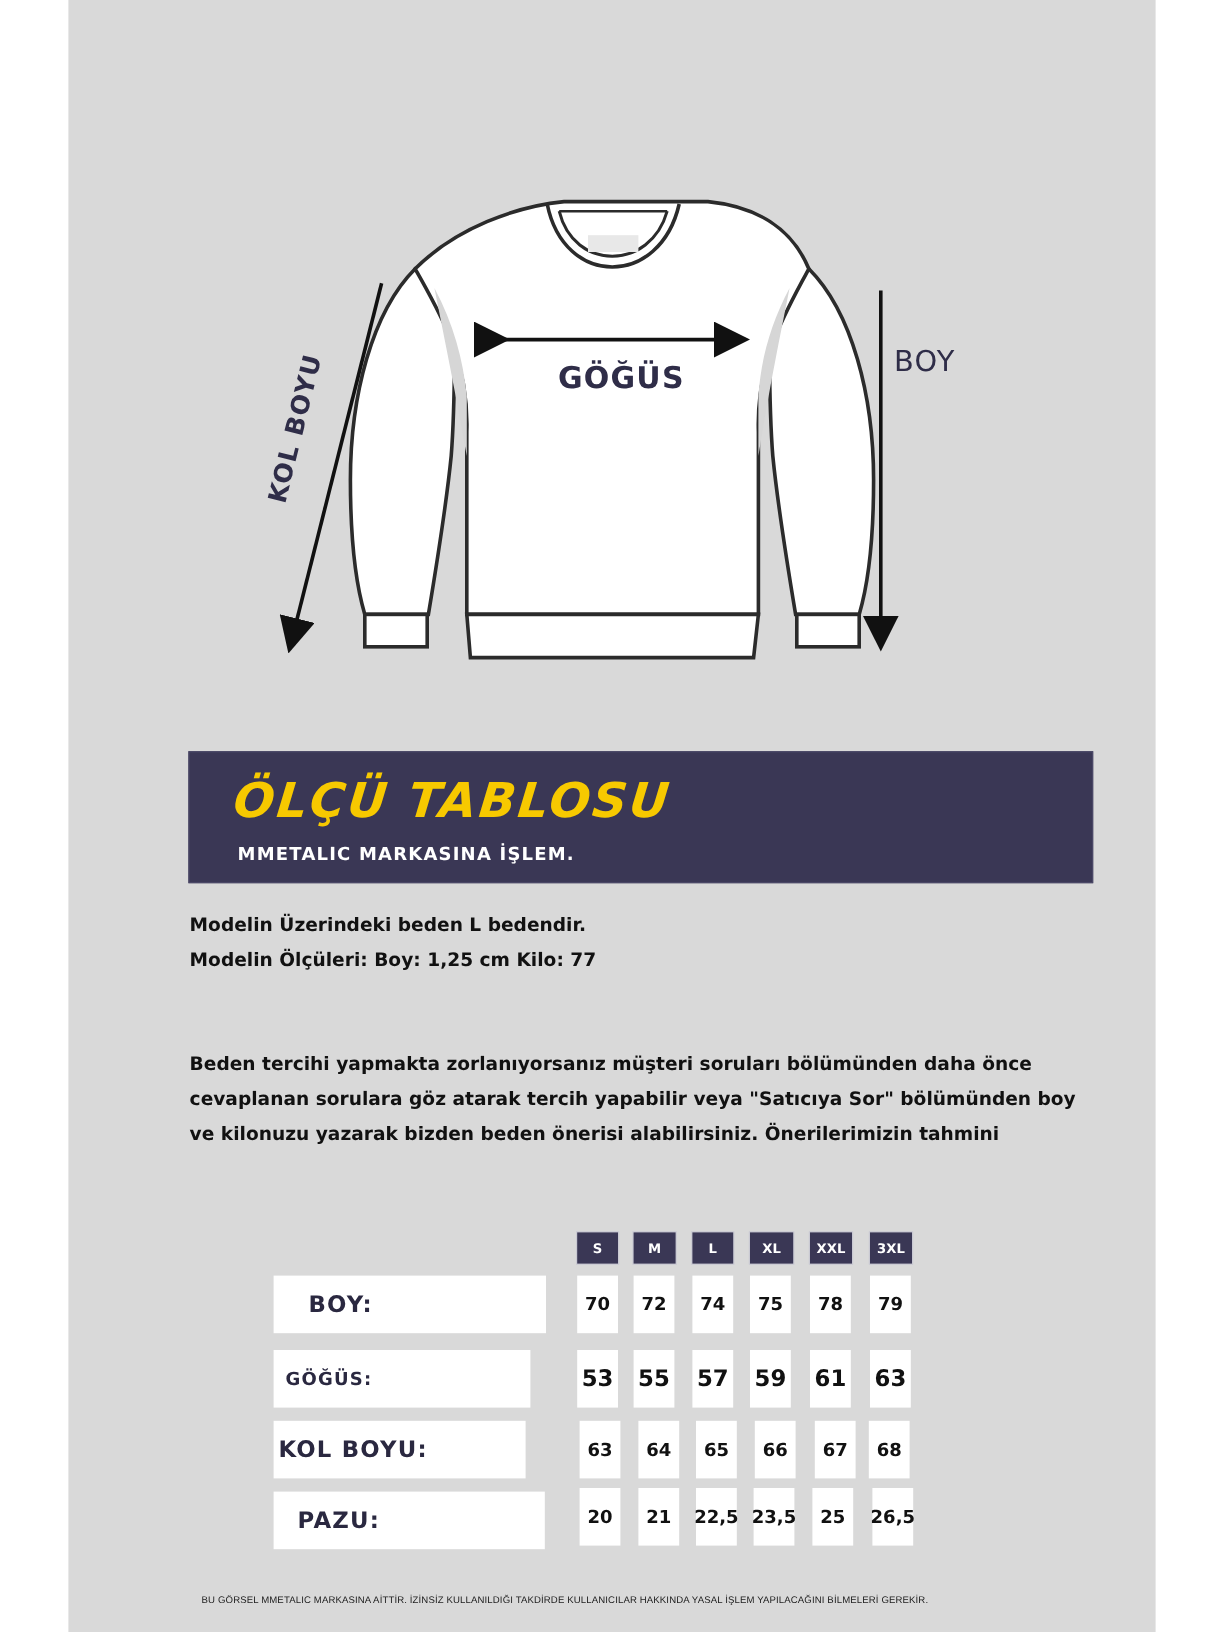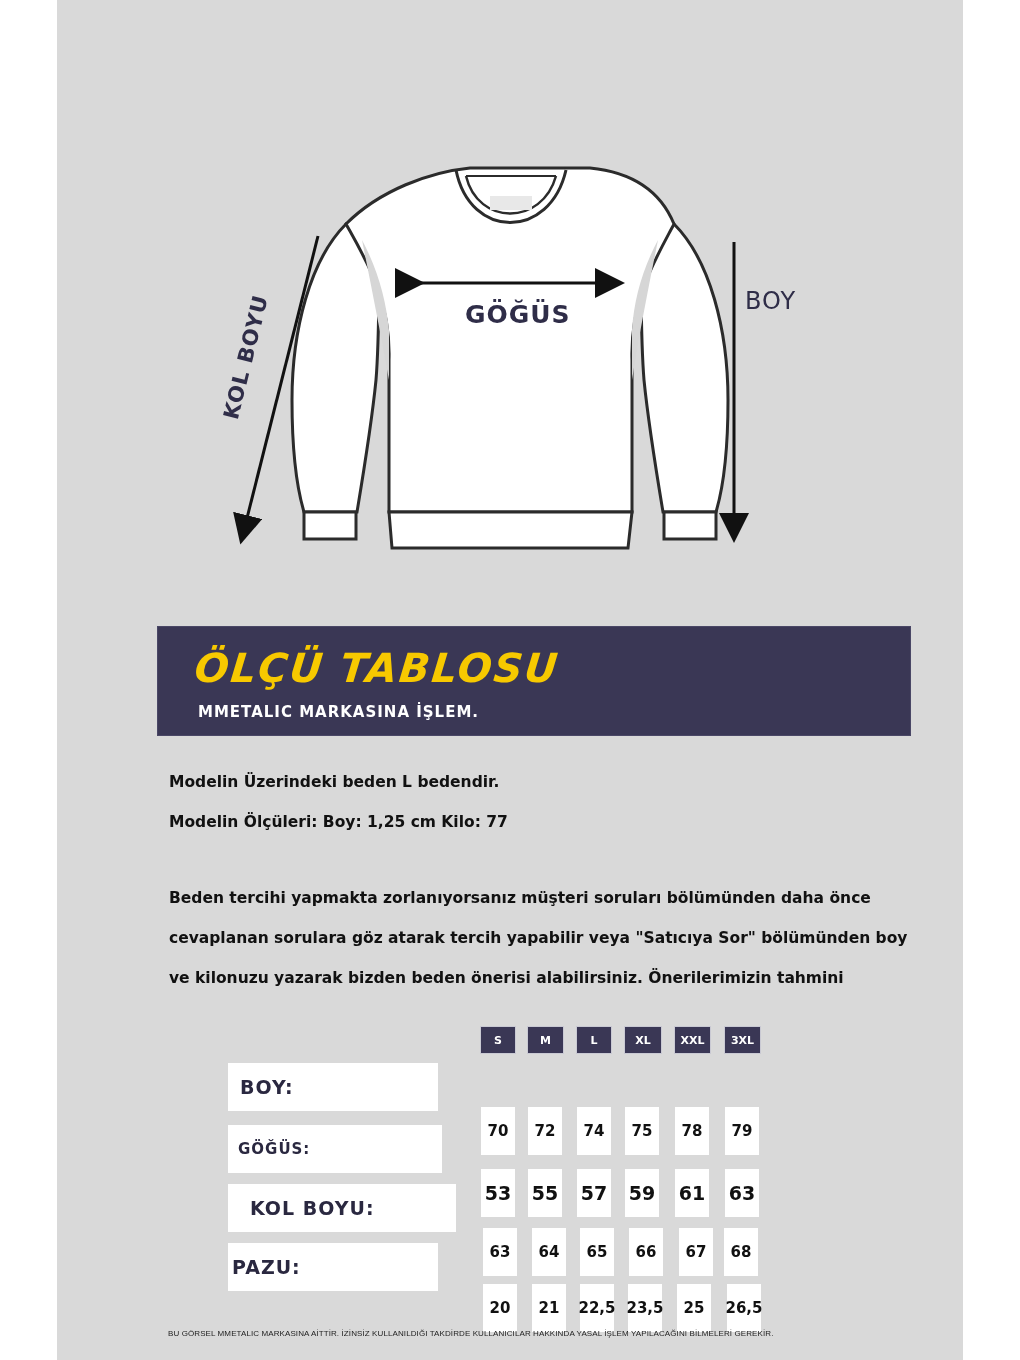--- a/index.html
+++ b/index.html
@@ -26,34 +26,34 @@
     position: absolute; left: 37px; top: 18px; color: #f7c900; font-size: 40px; font-weight: bold;
     font-style: italic; letter-spacing: 2px; transform: skewX(-6deg); font-family: "DejaVu Sans", sans-serif;
   }
   .banner-sub {
     position: absolute; left: 40px; top: 76px; color: #ffffff; font-size: 15px; font-weight: bold; letter-spacing: 1px;
   }
   
   .info { position: absolute; left: 158px; color: #111; font-size: 15.5px; font-weight: bold; line-height: 29px; }
   .info1 { top: 757px; }
   .info2 { top: 873px; width: 760px; }
-  .info p { margin: 11px; white-space: nowrap; }
+  .info p { margin: 0; white-space: nowrap; }
   
   .size-head {
     position: absolute; top: 1027px; height: 26px; background: #3a3755; color: #fff;
     font-size: 11px; font-weight: bold; display: flex; align-items: center; justify-content: center;
     box-shadow: 0 0 0 1px #c9c9d3;
   }
   .row-label {
     position: absolute; left: 228px; width: 210px; height: 48px; background: #fff;
     font-weight: bold; color: #2a2840; display: flex; align-items: center; letter-spacing: 1px;
   }
   .cell {
     position: absolute; width: 34px; height: 48px; background: #fff; color: #111;
-    font-weight: bold; display: flex; align-items: center; justify-content: center; font-size: 15px; margin-top: 44px;
+    font-weight: bold; display: flex; align-items: center; justify-content: center; font-size: 15px;
   }
   .footer {
     position: absolute; left: 168px; top: 1329px; font-size: 8px; color: #222; letter-spacing: 0.1px; white-space: nowrap;
     font-family: "Liberation Sans", sans-serif;
   }
 </style>
 </head>
 <body>
 
 <div class="panel"></div>
@@ -112,45 +112,45 @@
 </div>
 
 <div>
   <div class="size-head" style="left:481px;width:34px">S</div>
   <div class="size-head" style="left:528px;width:35px">M</div>
   <div class="size-head" style="left:577px;width:34px">L</div>
   <div class="size-head" style="left:625px;width:36px">XL</div>
   <div class="size-head" style="left:675px;width:35px">XXL</div>
   <div class="size-head" style="left:725px;width:35px">3XL</div>
 
-  <div class="row-label" style="top:1063px;padding-left:12px;width:198px;font-size:19px">BOY:</div>
+  <div class="row-label" style="top:1063px;padding-left:29px;width:198px;font-size:19px">BOY:</div>
   <div class="cell" style="left:481px;top:1063px">70</div>
   <div class="cell" style="left:528px;top:1063px">72</div>
   <div class="cell" style="left:577px;top:1063px">74</div>
   <div class="cell" style="left:625px;top:1063px">75</div>
   <div class="cell" style="left:675px;top:1063px">78</div>
   <div class="cell" style="left:725px;top:1063px">79</div>
 
   <div class="row-label" style="top:1125px;padding-left:10px;width:204px;font-size:15px">GÖĞÜS:</div>
   <div class="cell" style="left:481px;top:1125px;font-size:19px">53</div>
   <div class="cell" style="left:528px;top:1125px;font-size:19px">55</div>
   <div class="cell" style="left:577px;top:1125px;font-size:19px">57</div>
   <div class="cell" style="left:625px;top:1125px;font-size:19px">59</div>
   <div class="cell" style="left:675px;top:1125px;font-size:19px">61</div>
   <div class="cell" style="left:725px;top:1125px;font-size:19px">63</div>
 
-  <div class="row-label" style="top:1184px;padding-left:22px;width:206px;font-size:19px">KOL BOYU:</div>
+  <div class="row-label" style="top:1184px;padding-left:4px;width:206px;font-size:19px">KOL BOYU:</div>
   <div class="cell" style="left:483px;top:1184px">63</div>
   <div class="cell" style="left:532px;top:1184px">64</div>
   <div class="cell" style="left:580px;top:1184px">65</div>
   <div class="cell" style="left:629px;top:1184px">66</div>
   <div class="cell" style="left:679px;top:1184px">67</div>
   <div class="cell" style="left:724px;top:1184px">68</div>
 
-  <div class="row-label" style="top:1243px;padding-left:4px;width:206px;font-size:19px">PAZU:</div>
+  <div class="row-label" style="top:1243px;padding-left:20px;width:206px;font-size:19px">PAZU:</div>
   <div class="cell" style="left:483px;top:1240px">20</div>
   <div class="cell" style="left:532px;top:1240px">21</div>
   <div class="cell" style="left:580px;top:1240px">22,5</div>
   <div class="cell" style="left:628px;top:1240px">23,5</div>
   <div class="cell" style="left:677px;top:1240px">25</div>
   <div class="cell" style="left:727px;top:1240px">26,5</div>
 </div>
 
 <div class="footer">BU GÖRSEL MMETALIC MARKASINA AİTTİR. İZİNSİZ KULLANILDIĞI TAKDİRDE KULLANICILAR HAKKINDA YASAL İŞLEM YAPILACAĞINI BİLMELERİ GEREKİR.</div>
 

